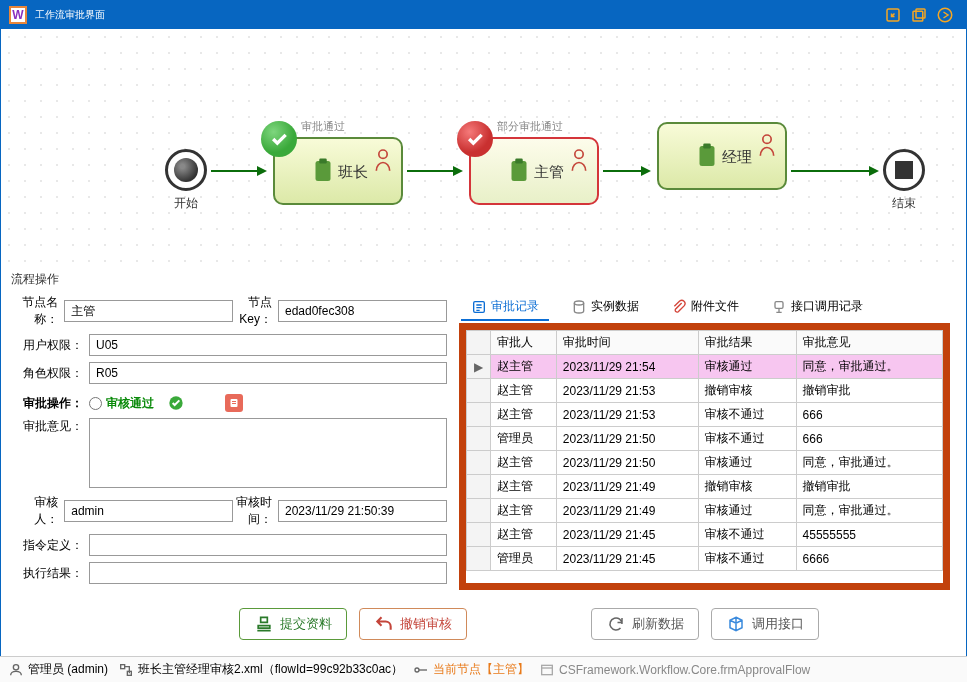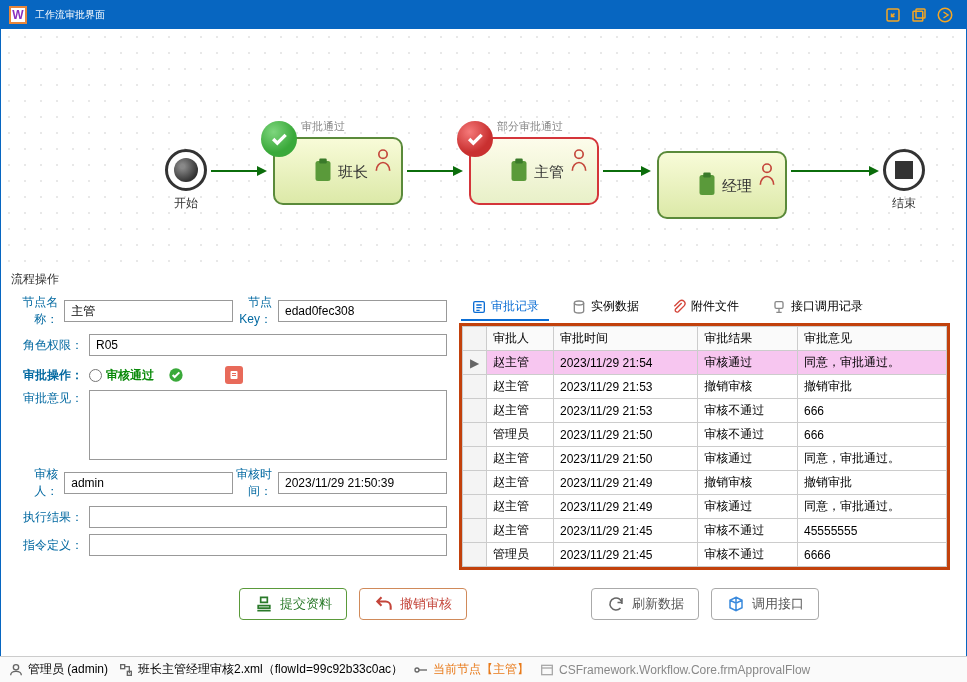--- a/index.html
+++ b/index.html
@@ -28,37 +28,37 @@
 .status-badge svg { width: 20px; height: 20px; }
 .status-text { position: absolute; top: -20px; left: 26px; font-size: 11px; color: #888; white-space: nowrap; }
 
 .arrow { position: absolute; height: 2px; background: #0b6d0b; }
 .arrow:after { content: ''; position: absolute; right: -2px; top: -4px; border-left: 10px solid #0b6d0b; border-top: 5px solid transparent; border-bottom: 5px solid transparent; }
 
 .section-title { font-size: 12px; padding: 2px 10px; color: #333; }
 .ops-panel { display: flex; padding: 4px 16px 8px 16px; gap: 12px; }
 .left-form { width: 430px; }
 .form-row { display: flex; align-items: center; margin-bottom: 6px; }
-.form-row label { width: 66px; text-align: right; margin-right: 6px; font-size: 12px; color: #0369a1; }
+.form-row label { width: 66px; text-align: right; margin-right: 6px; font-size: 12px; color: #000000; }
 .form-row input[type=text], .form-row textarea { flex: 1; border: 1px solid #999; padding: 3px 6px; font-size: 12px; background: #fff; font-family: inherit; }
 .form-row .half { flex: 1; display: flex; align-items: center; }
 .form-row textarea { height: 70px; resize: none; }
 .radio-row { display: flex; align-items: center; gap: 6px; }
 .radio-opt { display: flex; align-items: center; gap: 4px; font-size: 12px; font-weight: bold; }
 .radio-opt.pass { color: #0a8a0a; }
 .radio-opt.reject { color: #d4353a; }
 .radio-opt input { accent-color: currentColor; }
 .mini-icon { display: inline-flex; width: 18px; height: 18px; align-items: center; justify-content: center; border-radius: 3px; }
 
 .tabs-area { flex: 1; display: flex; flex-direction: column; border-left: none; }
 .tab-bar { display: flex; gap: 12px; padding-left: 2px; }
 .tab { display: flex; align-items: center; gap: 4px; padding: 4px 10px; font-size: 12px; cursor: pointer; border-bottom: 2px solid transparent; }
 .tab.active { color: #0b6dd4; border-bottom: 2px solid #0b6dd4; }
 .tab .ticon { width: 16px; height: 16px; }
-.grid-wrap { flex: 1; border: 3px solid #c2410c; margin-top: 2px; overflow-y: auto; background: #fff; position: relative; }
+.grid-wrap { flex: 1; border: 7px solid #c2410c; margin-top: 2px; overflow-y: auto; background: #fff; position: relative; }
 .grid-table { width: 100%; border-collapse: collapse; }
 .grid-table th, .grid-table td { border: 1px solid #ccc; padding: 3px 6px; font-size: 12px; text-align: left; background: #fff; white-space: nowrap; }
 .grid-table th { background: #fafafa; font-weight: normal; }
 .grid-table th:first-child, .grid-table td:first-child { width: 24px; text-align: center; background: #f4f4f4; }
 .grid-table tr.sel td { background: #f7c6f0; }
 .grid-table tr.sel td:first-child { background: #f4f4f4; }
 .row-marker { color: #666; }
 
 .btn-bar { display: flex; padding: 10px 16px 12px 16px; gap: 12px; }
 .btn-bar .spacer { width: 210px; }
@@ -150,21 +150,21 @@
       <svg class="person-icon" width="20" height="26" viewBox="0 0 24 30">
           <circle cx="12" cy="8" r="5" fill="none" stroke="#c4453a" stroke-width="2"></circle>
           <path d="M4 28c0-6 4-10 8-10s8 4 8 10" fill="none" stroke="#c4453a" stroke-width="2"></path>
         </svg>
       <div class="task-label">主管</div>
     </div>
   </div>
 
   <div class="arrow" style="left:602px; top:141px; width:46px;"></div>
 
-  <div class="wf-node" style="left:656px; top:122px;">
+  <div class="wf-node" style="left:656px; top:93px;">
     <div class="task-node">
       <svg class="clipboard-icon" viewBox="0 0 24 24">
           <rect x="6" y="4" width="12" height="16" rx="2" fill="#5a9a3a"></rect>
           <rect x="9" y="2" width="6" height="4" rx="1" fill="#3a7a2a"></rect>
         </svg>
       <svg class="person-icon" width="20" height="26" viewBox="0 0 24 30">
           <circle cx="12" cy="8" r="5" fill="none" stroke="#c4453a" stroke-width="2"></circle>
           <path d="M4 28c0-6 4-10 8-10s8 4 8 10" fill="none" stroke="#c4453a" stroke-width="2"></path>
         </svg>
       <div class="task-label">经理</div>
@@ -188,20 +188,24 @@
   <div class="left-form">
     <div class="form-row">
       <label>节点名称：</label>
       <div class="half">
           <input type="text" value="主管" style="">
         </div>
       <label style="width:62px;">节点Key：</label>
       <div class="half">
           <input type="text" value="edad0fec308" style="">
         </div>
+    </div>
+    <div class="form-row">
+      <label>用户权限：</label>
+      <input type="text" value="U05" style="">
     </div>
     <div class="form-row">
       <label>角色权限：</label>
       <input type="text" value="R05" style="">
     </div>
     <div class="form-row" style="margin-top:10px;">
       <label style="font-weight:bold;">审批操作：</label>
       <div class="radio-row" style="flex:1;">
         <label class="radio-opt pass">
             <input type="radio" name="act" style="">
@@ -231,25 +235,25 @@
       <label>审核人：</label>
       <div class="half">
           <input type="text" value="admin" style="">
         </div>
       <label style="width:62px;">审核时间：</label>
       <div class="half">
           <input type="text" value="2023/11/29 21:50:39" style="">
         </div>
     </div>
     <div class="form-row">
+      <label>指令定义：</label>
+      <input type="text" value="" style="">
+    </div>
+    <div class="form-row">
       <label>执行结果：</label>
-      <input type="text" value="" style="">
-    </div>
-    <div class="form-row">
-      <label>指令定义：</label>
       <input type="text" value="" style="">
     </div>
   </div>
 
   <div class="tabs-area">
     <div class="tab-bar">
       <div class="tab active">
         <svg class="ticon" viewBox="0 0 24 24">
             <rect x="4" y="4" width="16" height="16" rx="2" fill="none" stroke="#0b6dd4" stroke-width="2"></rect>
             <path d="M8 9h8M8 13h8M8 17h5" stroke="#0b6dd4" stroke-width="2"></path>

